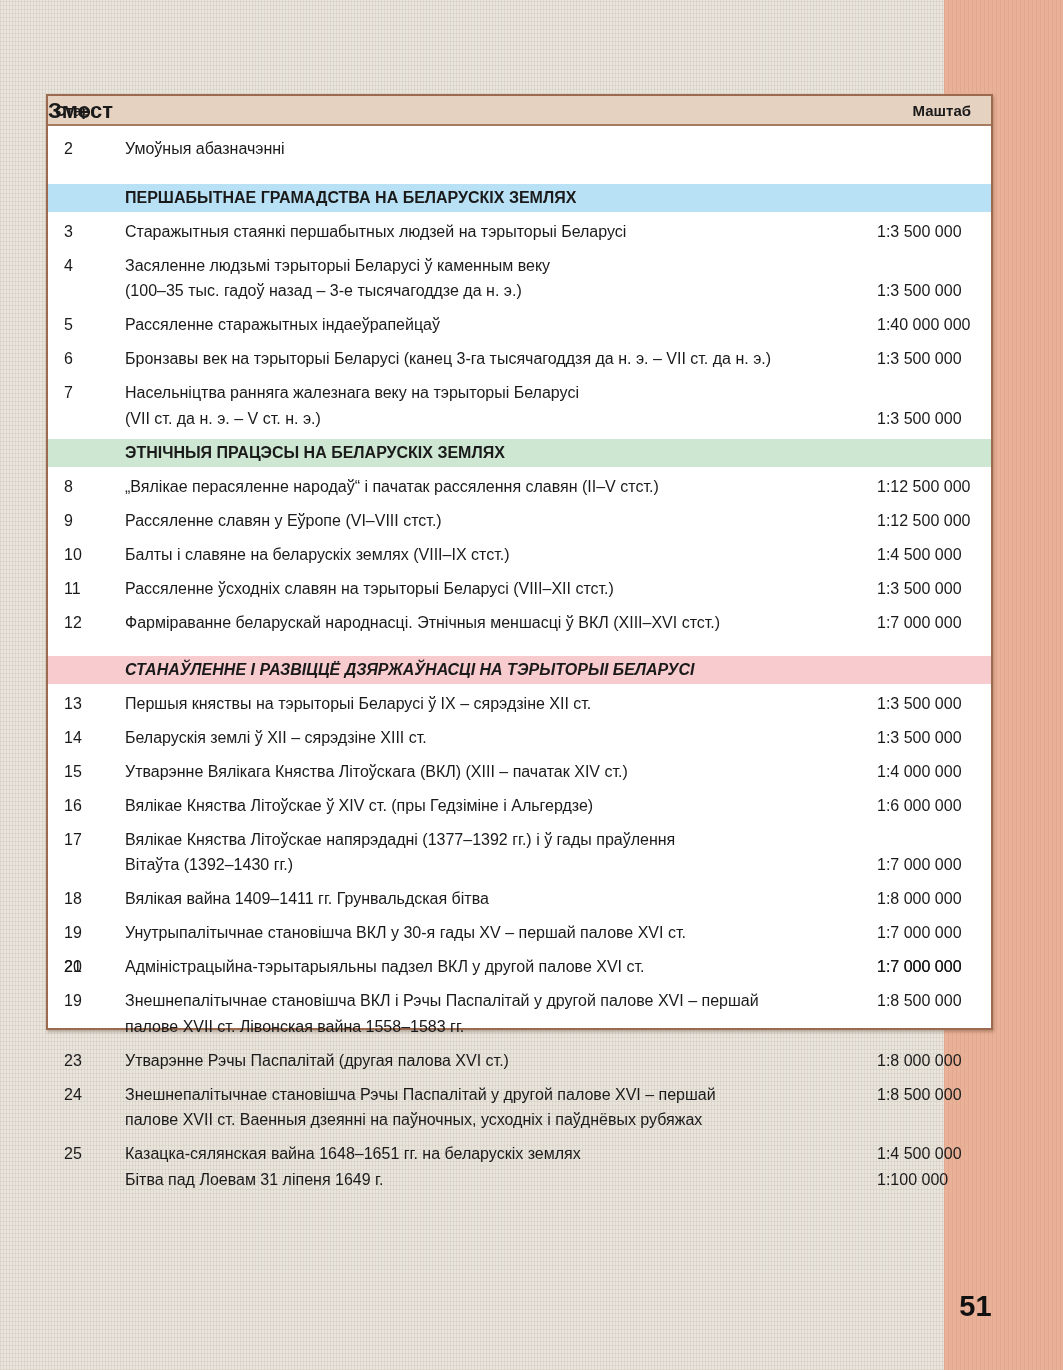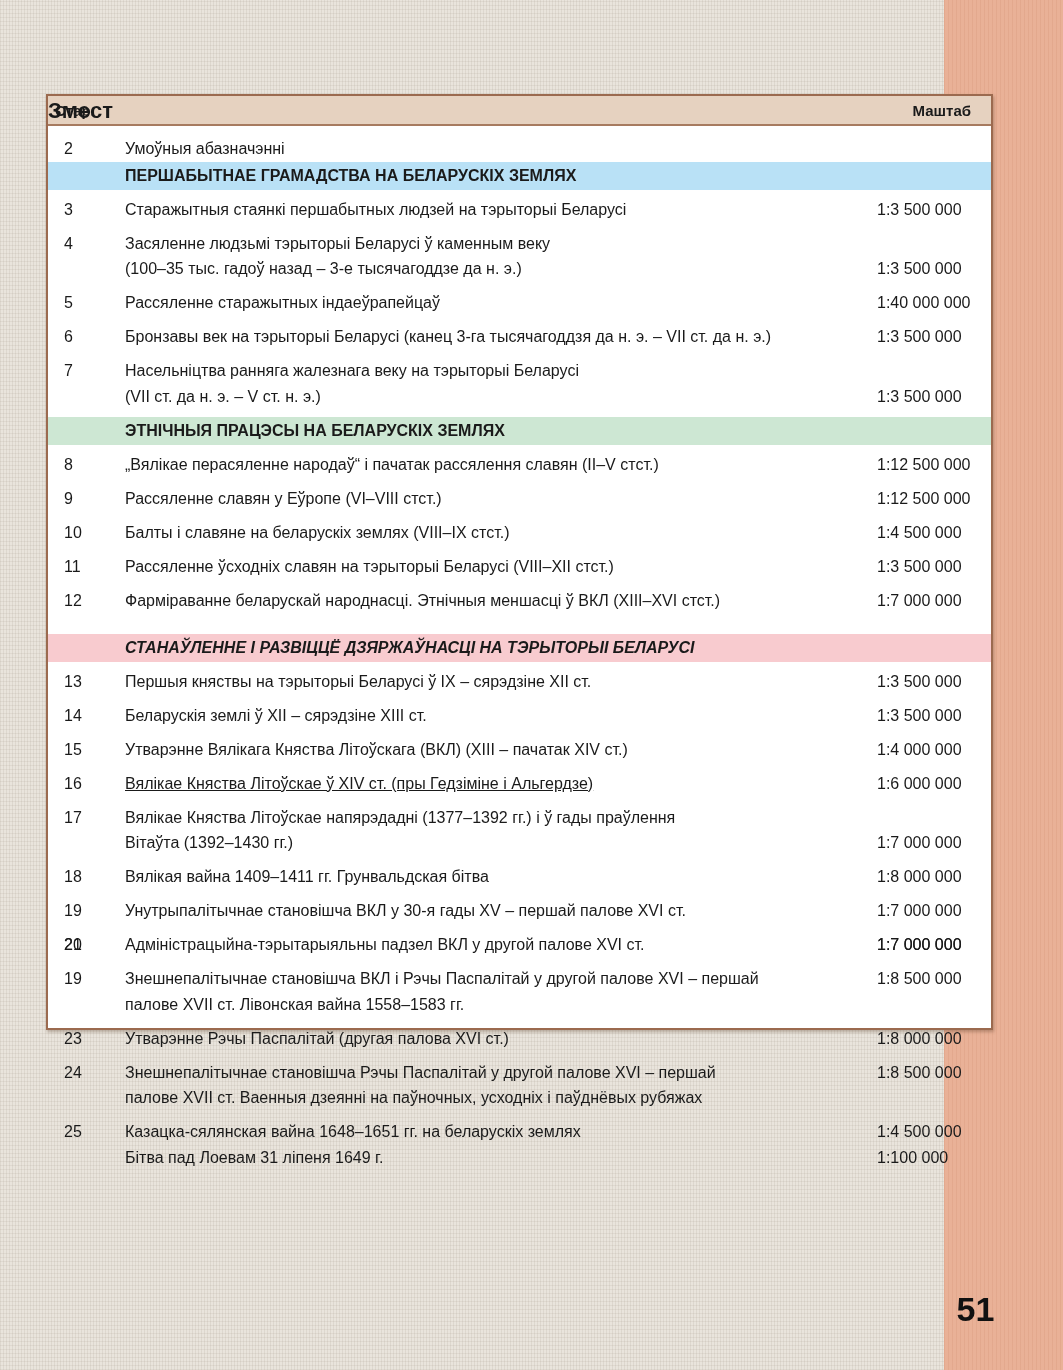--- a/index.html
+++ b/index.html
@@ -13,21 +13,21 @@
       repeating-linear-gradient(90deg, rgba(160,150,135,0.16) 0 1px, transparent 1px 3px),
       repeating-linear-gradient(0deg, rgba(160,150,135,0.14) 0 1px, transparent 1px 4px);
   }
   .side-strip {
     position: absolute; left: 944px; top: 0; width: 119px; height: 1370px;
     background-color: #e9b197;
     background-image: repeating-linear-gradient(90deg, rgba(200,130,100,0.18) 0 1px, transparent 1px 4px);
   }
   .page-number {
     position: absolute; left: 944px; top: 1290px; width: 63px;
-    text-align: center; font-size: 34px; font-weight: bold; color: #111;
+    text-align: center; font-size: 29px; font-weight: bold; color: #111;
   }
   .toc {
     position: absolute; left: 46px; top: 94px; width: 947px; height: 936px;
     background: #ffffff;
     border: 2px solid #9b6a4f;
     box-shadow: 1px 2px 3px rgba(90,60,40,0.35);
   }
   .toc-header {
     position: relative; height: 30px;
     background: #e6d2c0;
@@ -60,21 +60,21 @@
   <div class="toc-header" style="background: rgb(230, 210, 192);">
     <span class="hdr-page">Стар.</span>
     <span class="hdr-title">Змест</span>
     <span class="hdr-scale">Маштаб</span>
   </div>
   <div class="rows" id="rows">
       <div class="row" style="margin-top: 10px;">
         <span class="num">2</span>
         <div class="title">Умоўныя абазначэнні</div>
       </div>
-      <div class="section" style="background: rgb(185, 225, 246); ">ПЕРШАБЫТНАЕ ГРАМАДСТВА НА БЕЛАРУСКІХ ЗЕМЛЯХ</div>
+      <div class="section" style="background: rgb(185, 225, 246); margin-top: 22px;">ПЕРШАБЫТНАЕ ГРАМАДСТВА НА БЕЛАРУСКІХ ЗЕМЛЯХ</div>
       <div class="row" style="margin-top: 7px;">
         <span class="num">3</span>
         <div class="title">
           <div class="line">Старажытныя стаянкі першабытных людзей на тэрыторыі Беларусі</div>
         </div>
         <span class="scale">1:3 500 000</span>
       </div>
       <div class="row" style="margin-top: 8.5px;">
         <span class="num">4</span>
         <div class="title">
@@ -156,21 +156,21 @@
         </div>
         <span class="scale">1:3 500 000</span>
       </div>
       <div class="row" style="margin-top: 8.5px;">
         <span class="num">15</span>
         <div class="title">
           <div class="line">Утварэнне Вялікага Княства Літоўскага (ВКЛ) (XIII – пачатак XIV ст.)</div>
         </div>
         <span class="scale">1:4 000 000</span>
       </div>
-      <div class="row" style="margin-top: 8.5px; text-decoration: underline;">
+      <div class="row" style="margin-top: 8.5px;">
         <span class="num">16</span>
         <div class="title">
           <div class="line">Вялікае Княства Літоўскае ў XIV ст. (пры Гедзіміне і Альгердзе)</div>
         </div>
         <span class="scale">1:6 000 000</span>
       </div>
       <div class="row" style="margin-top: 8.5px;">
         <span class="num">17</span>
         <div class="title">
           <div class="line">Вялікае Княства Літоўскае напярэдадні (1377–1392 гг.) і ў гады праўлення</div>

